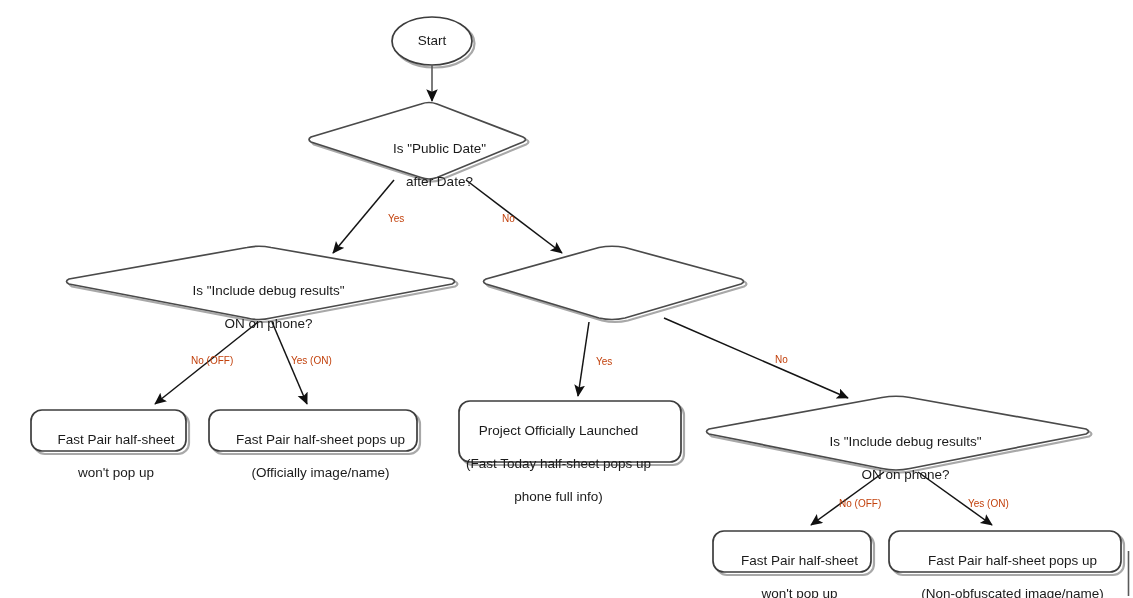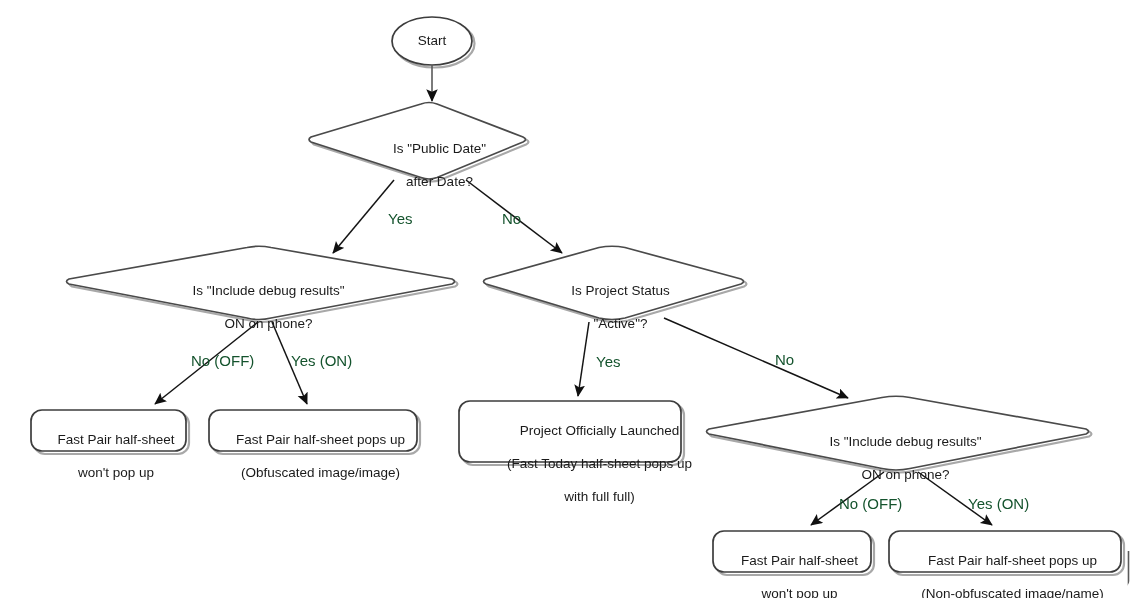--- a/index.html
+++ b/index.html
@@ -7,43 +7,42 @@
     padding: 0;
     background: #ffffff;
   }
   #canvas {
     position: relative;
     width: 1133px;
     height: 598px;
     background: #ffffff;
     font-family: "Liberation Sans", sans-serif;
     overflow: hidden;
-    border-radius: 30px;
   }
   #flow-svg {
     position: absolute;
     top: 0;
     left: 0;
     width: 1133px;
     height: 598px;
   }
   .node-text {
     position: absolute;
     text-align: center;
     color: #1a1a1a;
     font-size: 13.5px;
     line-height: 16.5px;
     font-family: "Liberation Sans", sans-serif;
     white-space: pre;
     pointer-events: none;
   }
   .edge-label {
     position: absolute;
-    color: #14532d;
-    font-size: 15px;
+    color: #c2410c;
+    font-size: 10px;
     line-height: 15px;
     font-family: "Liberation Sans", sans-serif;
     white-space: pre;
     pointer-events: none;
   }
 </style>
 </head>
 <body>
 
 <div id="canvas">
@@ -129,39 +128,35 @@
   <div class="node-text" style="left:332px; top:124px; width:200px;">
     <span>Is "Public Date"</span><br>
     <span>after Date?</span>
   </div>
 
   <div class="node-text" style="left:141px; top:266px; width:240px;">
     <span>Is "Include debug results"</span><br>
     <span>ON on phone?</span>
   </div>
 
-  <div class="node-text" style="left:523px; top:266px; width:180px;">
-    <span>Is Project Status</span><br>
-    <span>"Active"?</span>
-  </div>
 
   <div class="node-text" style="left:33px; top:415px; width:151px;">
     <span>Fast Pair half-sheet</span><br>
     <span>won't pop up</span>
   </div>
 
   <div class="node-text" style="left:211px; top:415px; width:204px;">
     <span>Fast Pair half-sheet pops up</span><br>
-    <span>(Obfuscated image/image)</span>
+    <span>(Officially image/name)</span>
   </div>
 
-  <div class="node-text" style="left:483px; top:406px; width:218px;">
+  <div class="node-text" style="left:442px; top:406px; width:218px;">
     <span>Project Officially Launched</span><br>
     <span>(Fast Today half-sheet pops up</span><br>
-    <span>with full full)</span>
+    <span>phone full info)</span>
   </div>
 
   <div class="node-text" style="left:778px; top:417px; width:240px;">
     <span>Is "Include debug results"</span><br>
     <span>ON on phone?</span>
   </div>
 
   <div class="node-text" style="left:716px; top:536px; width:152px;">
     <span>Fast Pair half-sheet</span><br>
     <span>won't pop up</span>

